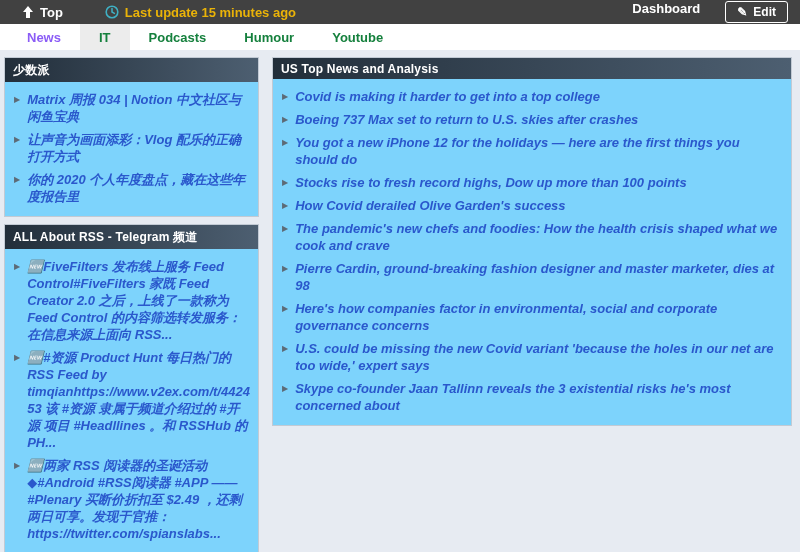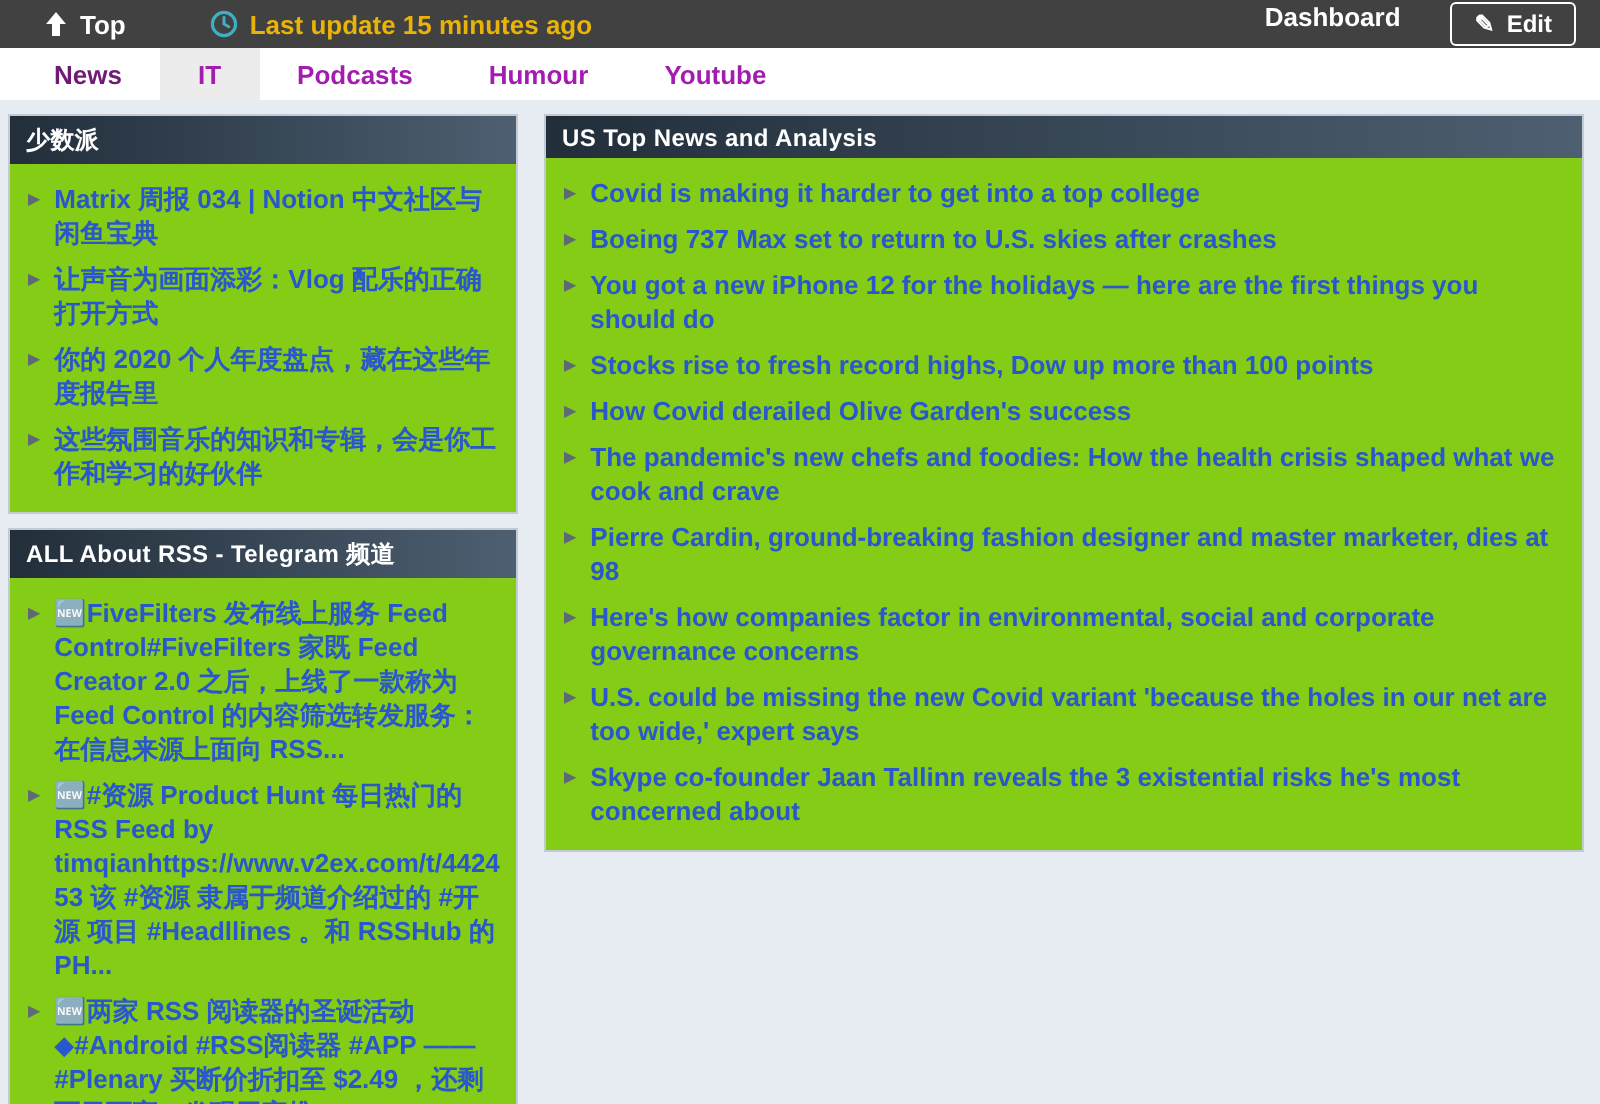--- a/index.html
+++ b/index.html
@@ -15,40 +15,40 @@
   .dashboard-label { font-weight: bold; cursor: pointer; }
   .edit-btn { display: flex; align-items: center; gap: 6px; border: 1px solid #fff;
               border-radius: 3px; padding: 3px 11px; font-size: 12px; font-weight: bold;
               background: transparent; color: #fff; cursor: pointer;
               font-family: "Liberation Sans", sans-serif; }
   .pencil { font-size: 12px; line-height: 1; }
 
   
   .tabs { background: #fff; display: flex; align-items: stretch; padding-left: 8px; height: 26px; }
   .tab { display: flex; align-items: center; padding: 0 19px; font-size: 13px; font-weight: bold;
-         color: #a21caf; text-decoration: none; cursor: pointer; }
-  .tab--active { color: #701a75; }
+         color: #15803d; text-decoration: none; cursor: pointer; }
+  .tab--active { color: #8b5cf6; }
   .tab--hl { background: #ececec; }
 
   
   .content { background: #e7ebf2; min-height: 496px; padding: 7px 8px 12px 4px;
              display: flex; gap: 13px; align-items: flex-start; }
   .col-left  { flex: 0 0 255px; width: 255px; display: flex; flex-direction: column; gap: 7px; }
   .col-right { flex: 1; }
 
-  .panel { background: #84cc16; border: 1px solid #c2cad4; }
+  .panel { background: #7dd3fc; border: 1px solid #c2cad4; }
   .panel-header { background: linear-gradient(90deg, #222e3a, #4d5f71); color: #fff;
                   font-size: 12px; font-weight: bold; padding: 4px 8px 3px; letter-spacing: .2px; }
   .panel-list { list-style: none; padding: 6px 8px 8px 5px; }
   .item { display: flex; align-items: flex-start; gap: 7px; padding: 3px 0; }
   .bullet { flex: 0 0 auto; color: #5d6a76; font-size: 8px; line-height: 17px; padding-left: 4px; cursor: pointer; }
   .bullet::before { content: "▶"; }
   .item-link { color: #2a58cc; font-weight: bold; font-size: 13px; line-height: 17px;
                text-decoration: none; white-space: pre-line; overflow-wrap: break-word;
-               min-width: 0; cursor: pointer; }
+               min-width: 0; cursor: pointer; font-style: italic; }
 </style>
 </head>
 <body>
 
 <div class="topbar">
   <div class="top-btn">
     <svg width="12" height="12" viewBox="0 0 12 12">
         <path d="M6 0 L11 6 H8 V12 H4 V6 H1 Z" fill="#ffffff"></path>
       </svg>
     <span>Top</span>
@@ -93,24 +93,20 @@
           <li class="item">
             <span class="bullet"></span>
             <a class="item-link">让声音为画面添彩：Vlog 配乐的正确打开方式</a>
           </li>
 
           <li class="item">
             <span class="bullet"></span>
             <a class="item-link">你的 2020 个人年度盘点，藏在这些年度报告里</a>
           </li>
 
-          <li class="item">
-            <span class="bullet"></span>
-            <a class="item-link">这些氛围音乐的知识和专辑，会是你工作和学习的好伙伴</a>
-          </li>
 
         </ul>
     </section>
 
     <section class="panel">
       <header class="panel-header">ALL About RSS - Telegram 频道</header>
       <ul class="panel-list">
 
           <li class="item">
             <span class="bullet"></span>

